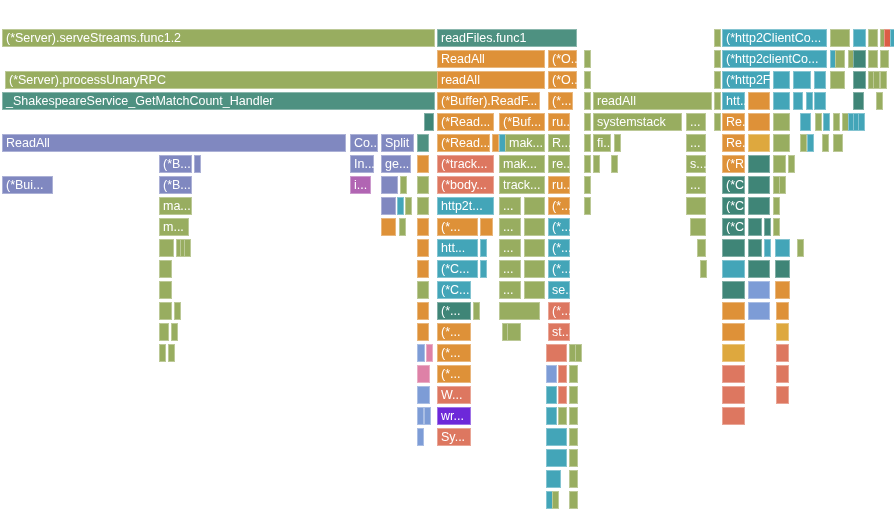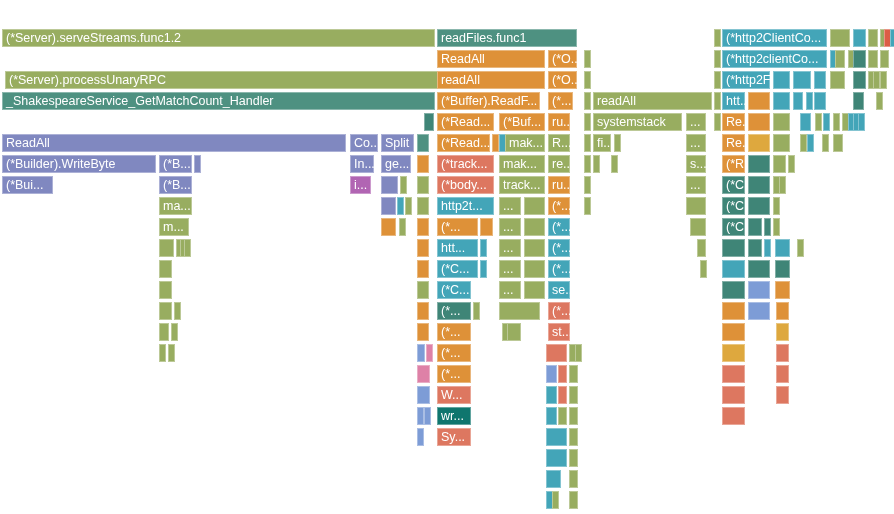--- a/index.html
+++ b/index.html
@@ -109,21 +109,20 @@
     <div class="cell" style="left: 593px; top: 134px; width: 18px; height: 18px; background: rgb(152, 173, 96);">fi...</div>
     <div class="cell" style="left: 614px; top: 134px; width: 5px; height: 18px; background: rgb(152, 173, 96);"></div>
     <div class="cell" style="left: 686px; top: 134px; width: 20px; height: 18px; background: rgb(152, 173, 96);">...</div>
     <div class="cell" style="left: 722px; top: 134px; width: 23px; height: 18px; background: rgb(222, 145, 56);">Re...</div>
     <div class="cell" style="left: 748px; top: 134px; width: 22px; height: 18px; background: rgb(222, 168, 62);"></div>
     <div class="cell" style="left: 773px; top: 134px; width: 17px; height: 18px; background: rgb(152, 173, 96);"></div>
     <div class="cell" style="left: 800px; top: 134px; width: 5px; height: 18px; background: rgb(152, 173, 96);"></div>
     <div class="cell" style="left: 807px; top: 134px; width: 3px; height: 18px; background: rgb(67, 165, 184);"></div>
     <div class="cell" style="left: 822px; top: 134px; width: 3px; height: 18px; background: rgb(152, 173, 96);"></div>
     <div class="cell" style="left: 833px; top: 134px; width: 10px; height: 18px; background: rgb(152, 173, 96);"></div>
-    <div class="cell" style="left: 2px; top: 155px; width: 154px; height: 18px; background: rgb(128, 136, 192);">(*Builder).WriteByte</div>
     <div class="cell" style="left: 159px; top: 155px; width: 33px; height: 18px; background: rgb(128, 136, 192);">(*B...</div>
     <div class="cell" style="left: 194px; top: 155px; width: 6px; height: 18px; background: rgb(128, 136, 192);"></div>
     <div class="cell" style="left: 350px; top: 155px; width: 24px; height: 18px; background: rgb(128, 136, 192);">In...</div>
     <div class="cell" style="left: 381px; top: 155px; width: 30px; height: 18px; background: rgb(128, 136, 192);">ge...</div>
     <div class="cell" style="left: 417px; top: 155px; width: 12px; height: 18px; background: rgb(222, 145, 56);"></div>
     <div class="cell" style="left: 437px; top: 155px; width: 57px; height: 18px; background: rgb(221, 119, 96);">(*track...</div>
     <div class="cell" style="left: 499px; top: 155px; width: 46px; height: 18px; background: rgb(152, 173, 96);">mak...</div>
     <div class="cell" style="left: 548px; top: 155px; width: 22px; height: 18px; background: rgb(152, 173, 96);">re...</div>
     <div class="cell" style="left: 584px; top: 155px; width: 5px; height: 18px; background: rgb(152, 173, 96);"></div>
     <div class="cell" style="left: 593px; top: 155px; width: 4px; height: 18px; background: rgb(152, 173, 96);"></div>
@@ -250,21 +249,21 @@
     <div class="cell" style="left: 776px; top: 365px; width: 13px; height: 18px; background: rgb(221, 119, 96);"></div>
     <div class="cell" style="left: 417px; top: 386px; width: 13px; height: 18px; background: rgb(125, 156, 214);"></div>
     <div class="cell" style="left: 437px; top: 386px; width: 34px; height: 18px; background: rgb(221, 119, 96);">W...</div>
     <div class="cell" style="left: 546px; top: 386px; width: 11px; height: 18px; background: rgb(67, 165, 184);"></div>
     <div class="cell" style="left: 558px; top: 386px; width: 9px; height: 18px; background: rgb(221, 119, 96);"></div>
     <div class="cell" style="left: 569px; top: 386px; width: 9px; height: 18px; background: rgb(152, 173, 96);"></div>
     <div class="cell" style="left: 722px; top: 386px; width: 23px; height: 18px; background: rgb(221, 119, 96);"></div>
     <div class="cell" style="left: 776px; top: 386px; width: 13px; height: 18px; background: rgb(221, 119, 96);"></div>
     <div class="cell" style="left: 417px; top: 407px; width: 6px; height: 18px; background: rgb(125, 156, 214);"></div>
     <div class="cell" style="left: 424px; top: 407px; width: 6px; height: 18px; background: rgb(125, 156, 214);"></div>
-    <div class="cell" style="left: 437px; top: 407px; width: 34px; height: 18px; background: #0f766e;">wr...</div>
+    <div class="cell" style="left: 437px; top: 407px; width: 34px; height: 18px; background: #6d28d9;">wr...</div>
     <div class="cell" style="left: 546px; top: 407px; width: 11px; height: 18px; background: rgb(67, 165, 184);"></div>
     <div class="cell" style="left: 558px; top: 407px; width: 9px; height: 18px; background: rgb(152, 173, 96);"></div>
     <div class="cell" style="left: 569px; top: 407px; width: 9px; height: 18px; background: rgb(152, 173, 96);"></div>
     <div class="cell" style="left: 722px; top: 407px; width: 23px; height: 18px; background: rgb(221, 119, 96);"></div>
     <div class="cell" style="left: 417px; top: 428px; width: 5px; height: 18px; background: rgb(125, 156, 214);"></div>
     <div class="cell" style="left: 437px; top: 428px; width: 34px; height: 18px; background: rgb(221, 119, 96);">Sy...</div>
     <div class="cell" style="left: 546px; top: 428px; width: 21px; height: 18px; background: rgb(67, 165, 184);"></div>
     <div class="cell" style="left: 569px; top: 428px; width: 9px; height: 18px; background: rgb(152, 173, 96);"></div>
     <div class="cell" style="left: 546px; top: 449px; width: 21px; height: 18px; background: rgb(67, 165, 184);"></div>
     <div class="cell" style="left: 569px; top: 449px; width: 9px; height: 18px; background: rgb(152, 173, 96);"></div>

